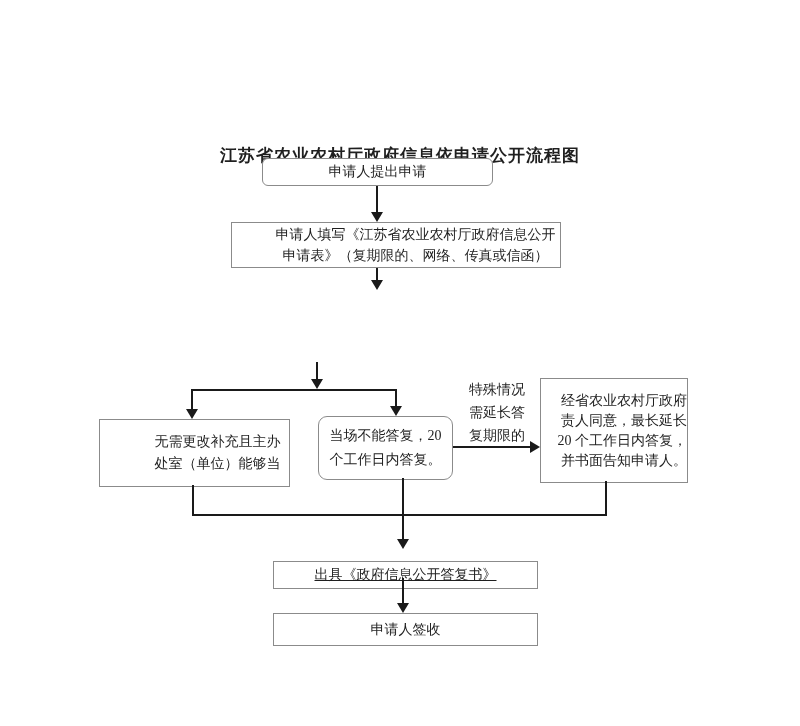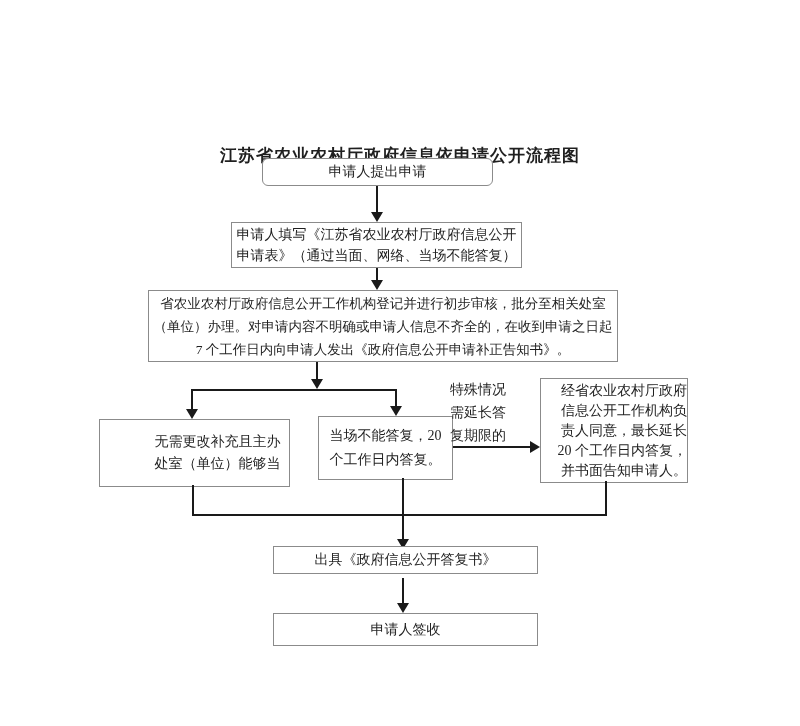--- a/index.html
+++ b/index.html
@@ -25,21 +25,21 @@
   .box{
     position:absolute;
     border:1px solid var(--box-border);
     background:var(--background);
     display:flex;flex-direction:column;justify-content:center;
     text-align:center;
     font-size:14px;
   }
   .box .ln{white-space:nowrap;}
   .freelabel{
-    position:absolute;font-size:14px;line-height:23px;
+    position:absolute;text-align:center;font-size:14px;line-height:23px;
   }
   .vline{position:absolute;width:2px;background:var(--line);}
   .hline{position:absolute;height:2px;background:var(--line);}
   .ah-down{
     position:absolute;width:0;height:0;
     border-left:6px solid transparent;border-right:6px solid transparent;
     border-top:10px solid var(--line);
   }
   .ah-right{
     position:absolute;width:0;height:0;
@@ -54,80 +54,74 @@
 
   <div class="title">江苏省农业农村厅政府信息依申请公开流程图</div>
 
   <div class="box" style="left:262px;top:158px;width:229px;height:26px;border-radius:6px;">
     <div class="ln">申请人提出申请</div>
   </div>
 
   <div class="vline" style="left:376px;top:186px;height:28px;"></div>
   <div class="ah-down" style="left:371px;top:212px;"></div>
 
-  <div class="box" style="left:231px;top:222px;width:289px;height:44px;line-height:21px;">
+  <div class="box" style="left:231px;top:222px;width:289px;height:44px;line-height:21px;padding-left:39px;">
     <div class="ln">申请人填写《江苏省农业农村厅政府信息公开</div>
-    <div class="ln">申请表》（通过当面、网络、当场不能答复）</div>
+    <div class="ln">申请表》（复期限的、网络、传真或信函）</div>
   </div>
 
   <div class="vline" style="left:376px;top:268px;height:13px;"></div>
   <div class="ah-down" style="left:371px;top:280px;"></div>
 
-  <div class="box" style="left:148px;top:290px;width:468px;height:70px;line-height:23px;font-size:13.5px;">
-    <div class="ln">省农业农村厅政府信息公开工作机构登记并进行初步审核，批分至相关处室</div>
-    <div class="ln">（单位）办理。对申请内容不明确或申请人信息不齐全的，在收到申请之日起</div>
-    <div class="ln">7 个工作日内向申请人发出《政府信息公开申请补正告知书》。</div>
-  </div>
 
   <div class="vline" style="left:316px;top:362px;height:18px;"></div>
   <div class="ah-down" style="left:311px;top:379px;"></div>
 
   <div class="hline" style="left:191px;top:389px;width:206px;"></div>
 
   <div class="vline" style="left:191px;top:389px;height:21px;"></div>
   <div class="ah-down" style="left:186px;top:409px;"></div>
 
   <div class="vline" style="left:395px;top:389px;height:18px;"></div>
   <div class="ah-down" style="left:390px;top:406px;"></div>
 
   <div class="box" style="left:99px;top:419px;width:143px;height:66px;line-height:22px;padding-left:46px;">
     <div class="ln">无需更改补充且主办</div>
     <div class="ln">处室（单位）能够当</div>
   </div>
 
-  <div class="box" style="left:318px;top:416px;width:133px;height:62px;line-height:24px;">
+  <div class="box" style="left:318px;top:416px;width:133px;height:62px;line-height:24px;border-radius:9px;">
     <div class="ln">当场不能答复，20</div>
     <div class="ln">个工作日内答复。</div>
   </div>
 
   <div class="freelabel" style="left:450px;top:378px;width:94px;">
     <div class="ln">特殊情况</div>
     <div class="ln">需延长答</div>
     <div class="ln">复期限的</div>
   </div>
 
   <div class="hline" style="left:453px;top:446px;width:78px;"></div>
   <div class="ah-right" style="left:530px;top:441px;"></div>
 
   <div class="box" style="left:540px;top:378px;width:146px;height:103px;line-height:20px;align-items:flex-end;">
     <div class="ln">经省农业农村厅政府</div>
-    <div class="ln">信息公开工作机构负</div>
     <div class="ln">责人同意，最长延长</div>
     <div class="ln">20 个工作日内答复，</div>
     <div class="ln">并书面告知申请人。</div>
   </div>
 
   <div class="vline" style="left:192px;top:485px;height:31px;"></div>
   <div class="vline" style="left:605px;top:481px;height:35px;"></div>
   <div class="hline" style="left:192px;top:514px;width:415px;"></div>
 
   <div class="vline" style="left:402px;top:478px;height:62px;"></div>
   <div class="ah-down" style="left:397px;top:539px;"></div>
 
-  <div class="box" style="left:273px;top:546px;width:263px;height:26px;">
+  <div class="box" style="left:273px;top:561px;width:263px;height:26px;text-decoration:underline;">
     <div class="ln">出具《政府信息公开答复书》</div>
   </div>
 
   <div class="vline" style="left:402px;top:578px;height:26px;"></div>
   <div class="ah-down" style="left:397px;top:603px;"></div>
 
   <div class="box" style="left:273px;top:613px;width:263px;height:31px;">
     <div class="ln">申请人签收</div>
   </div>
 

